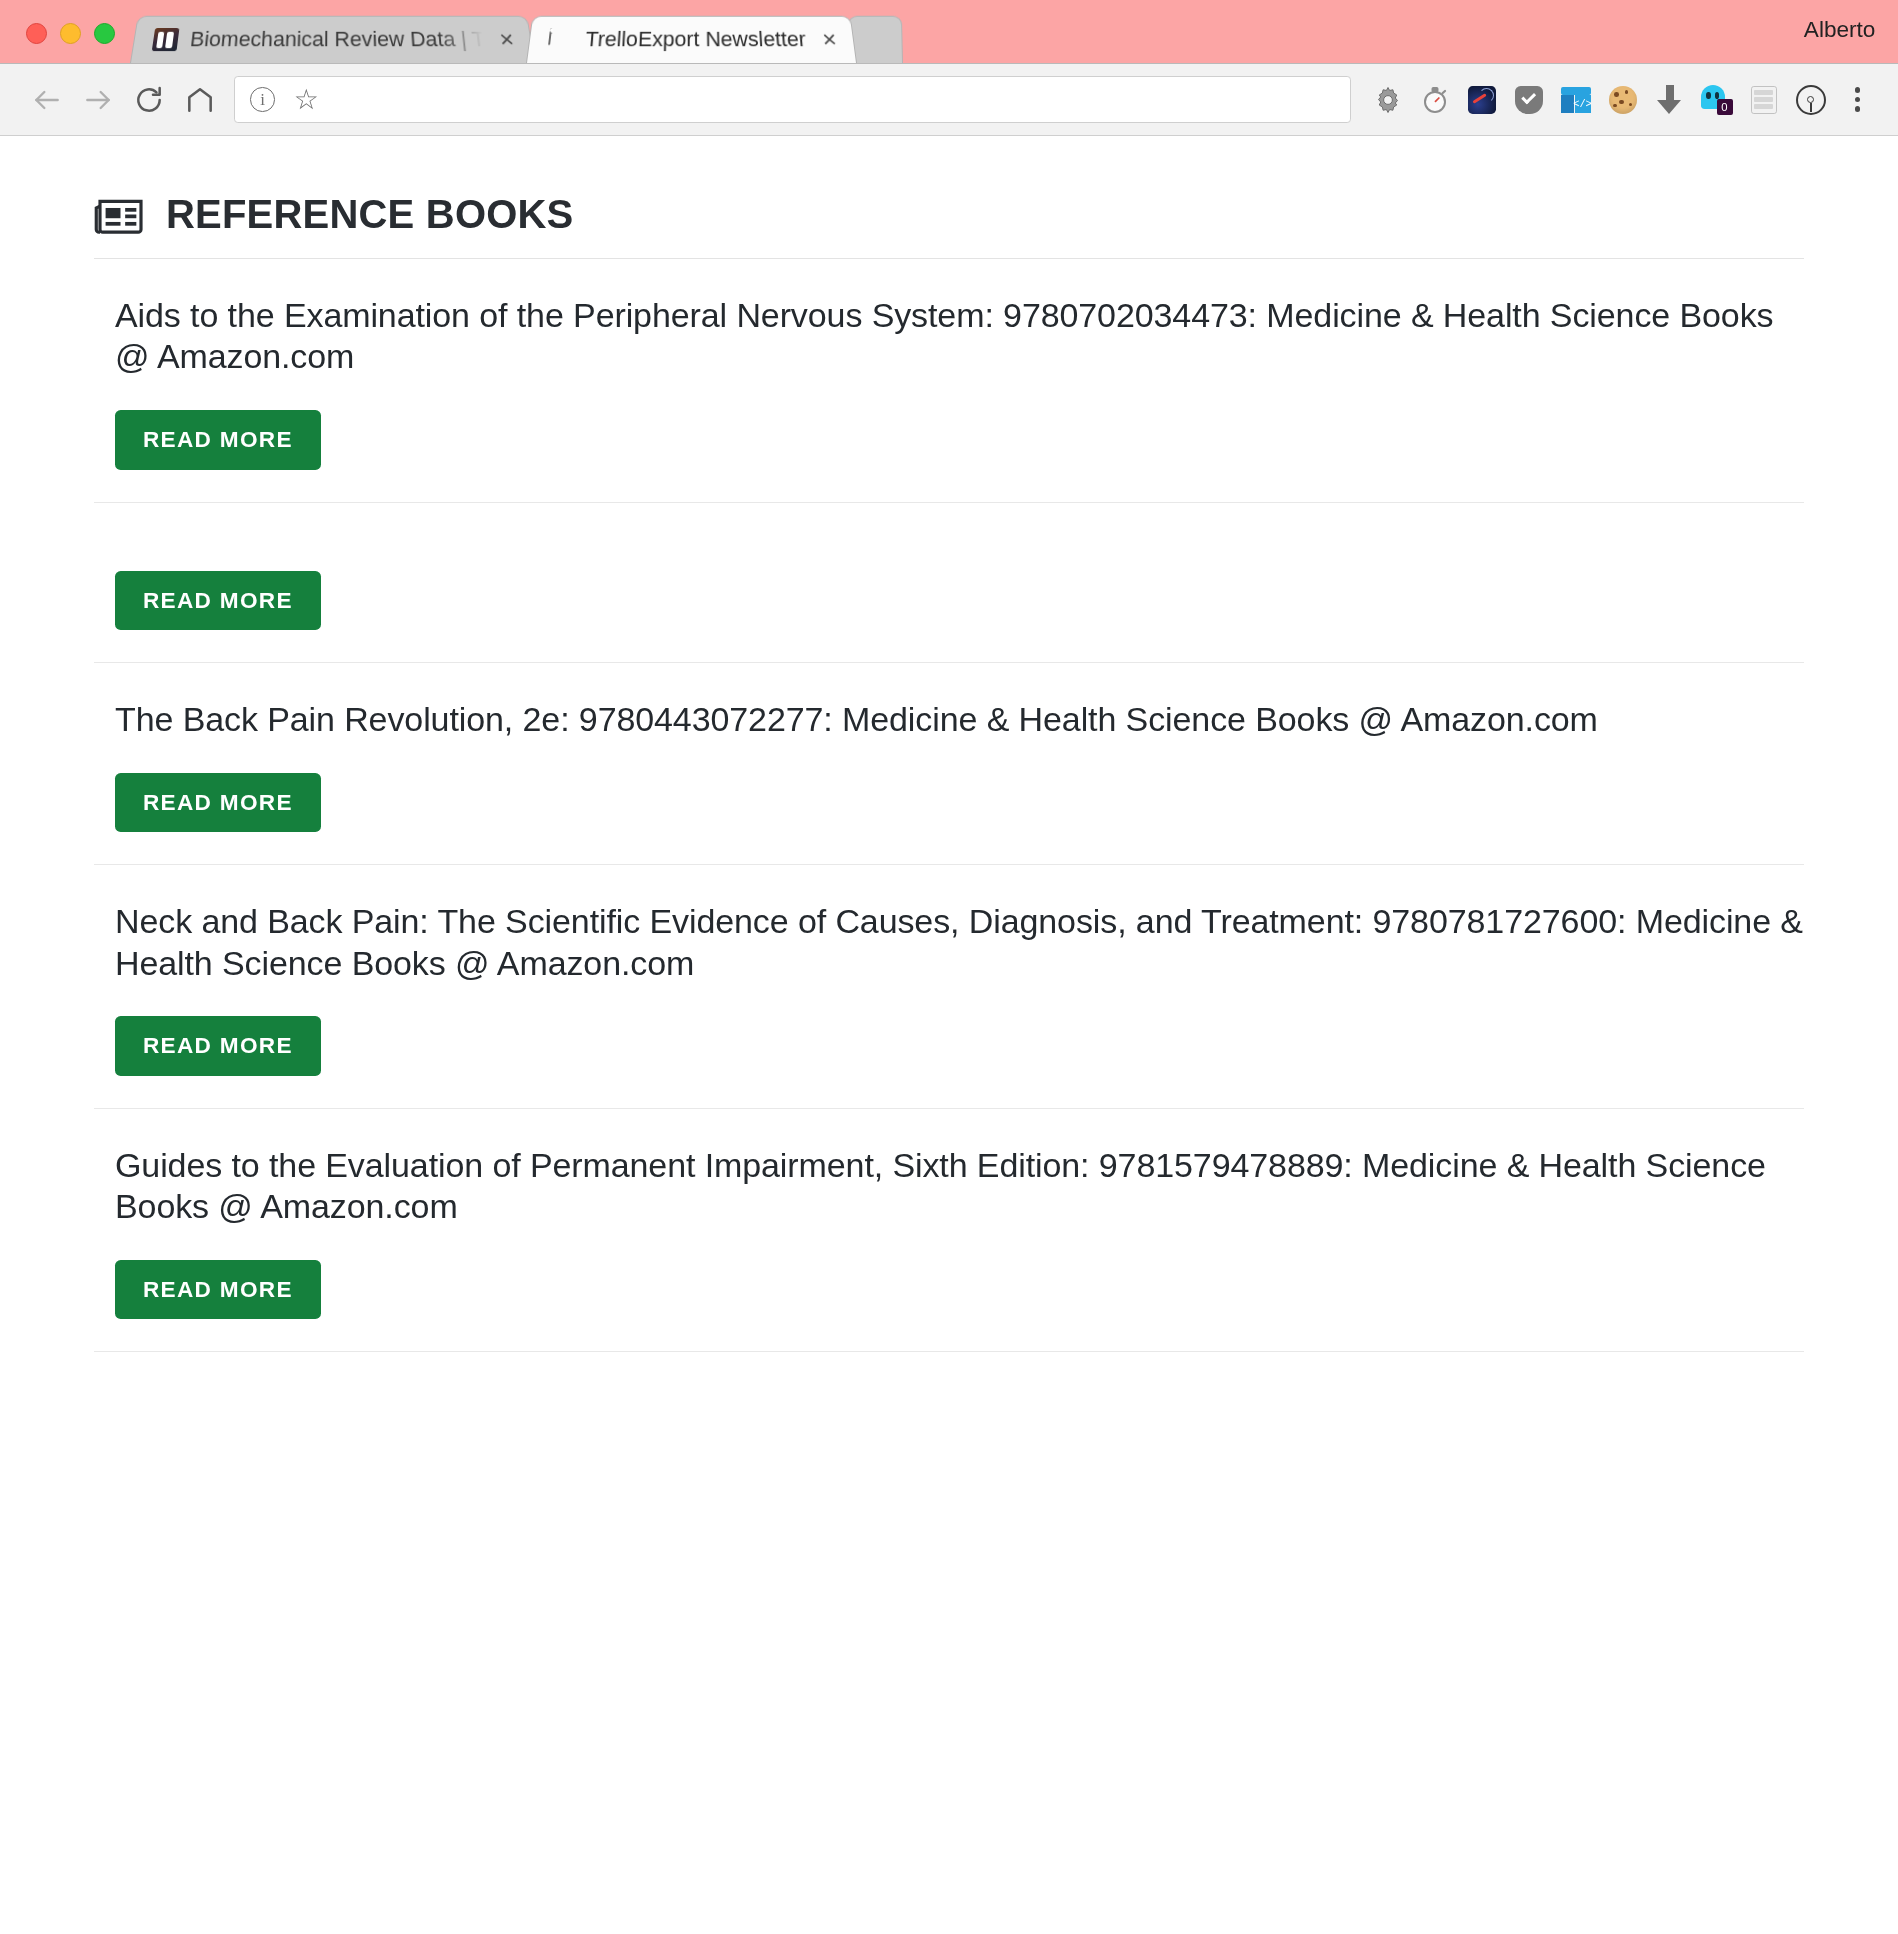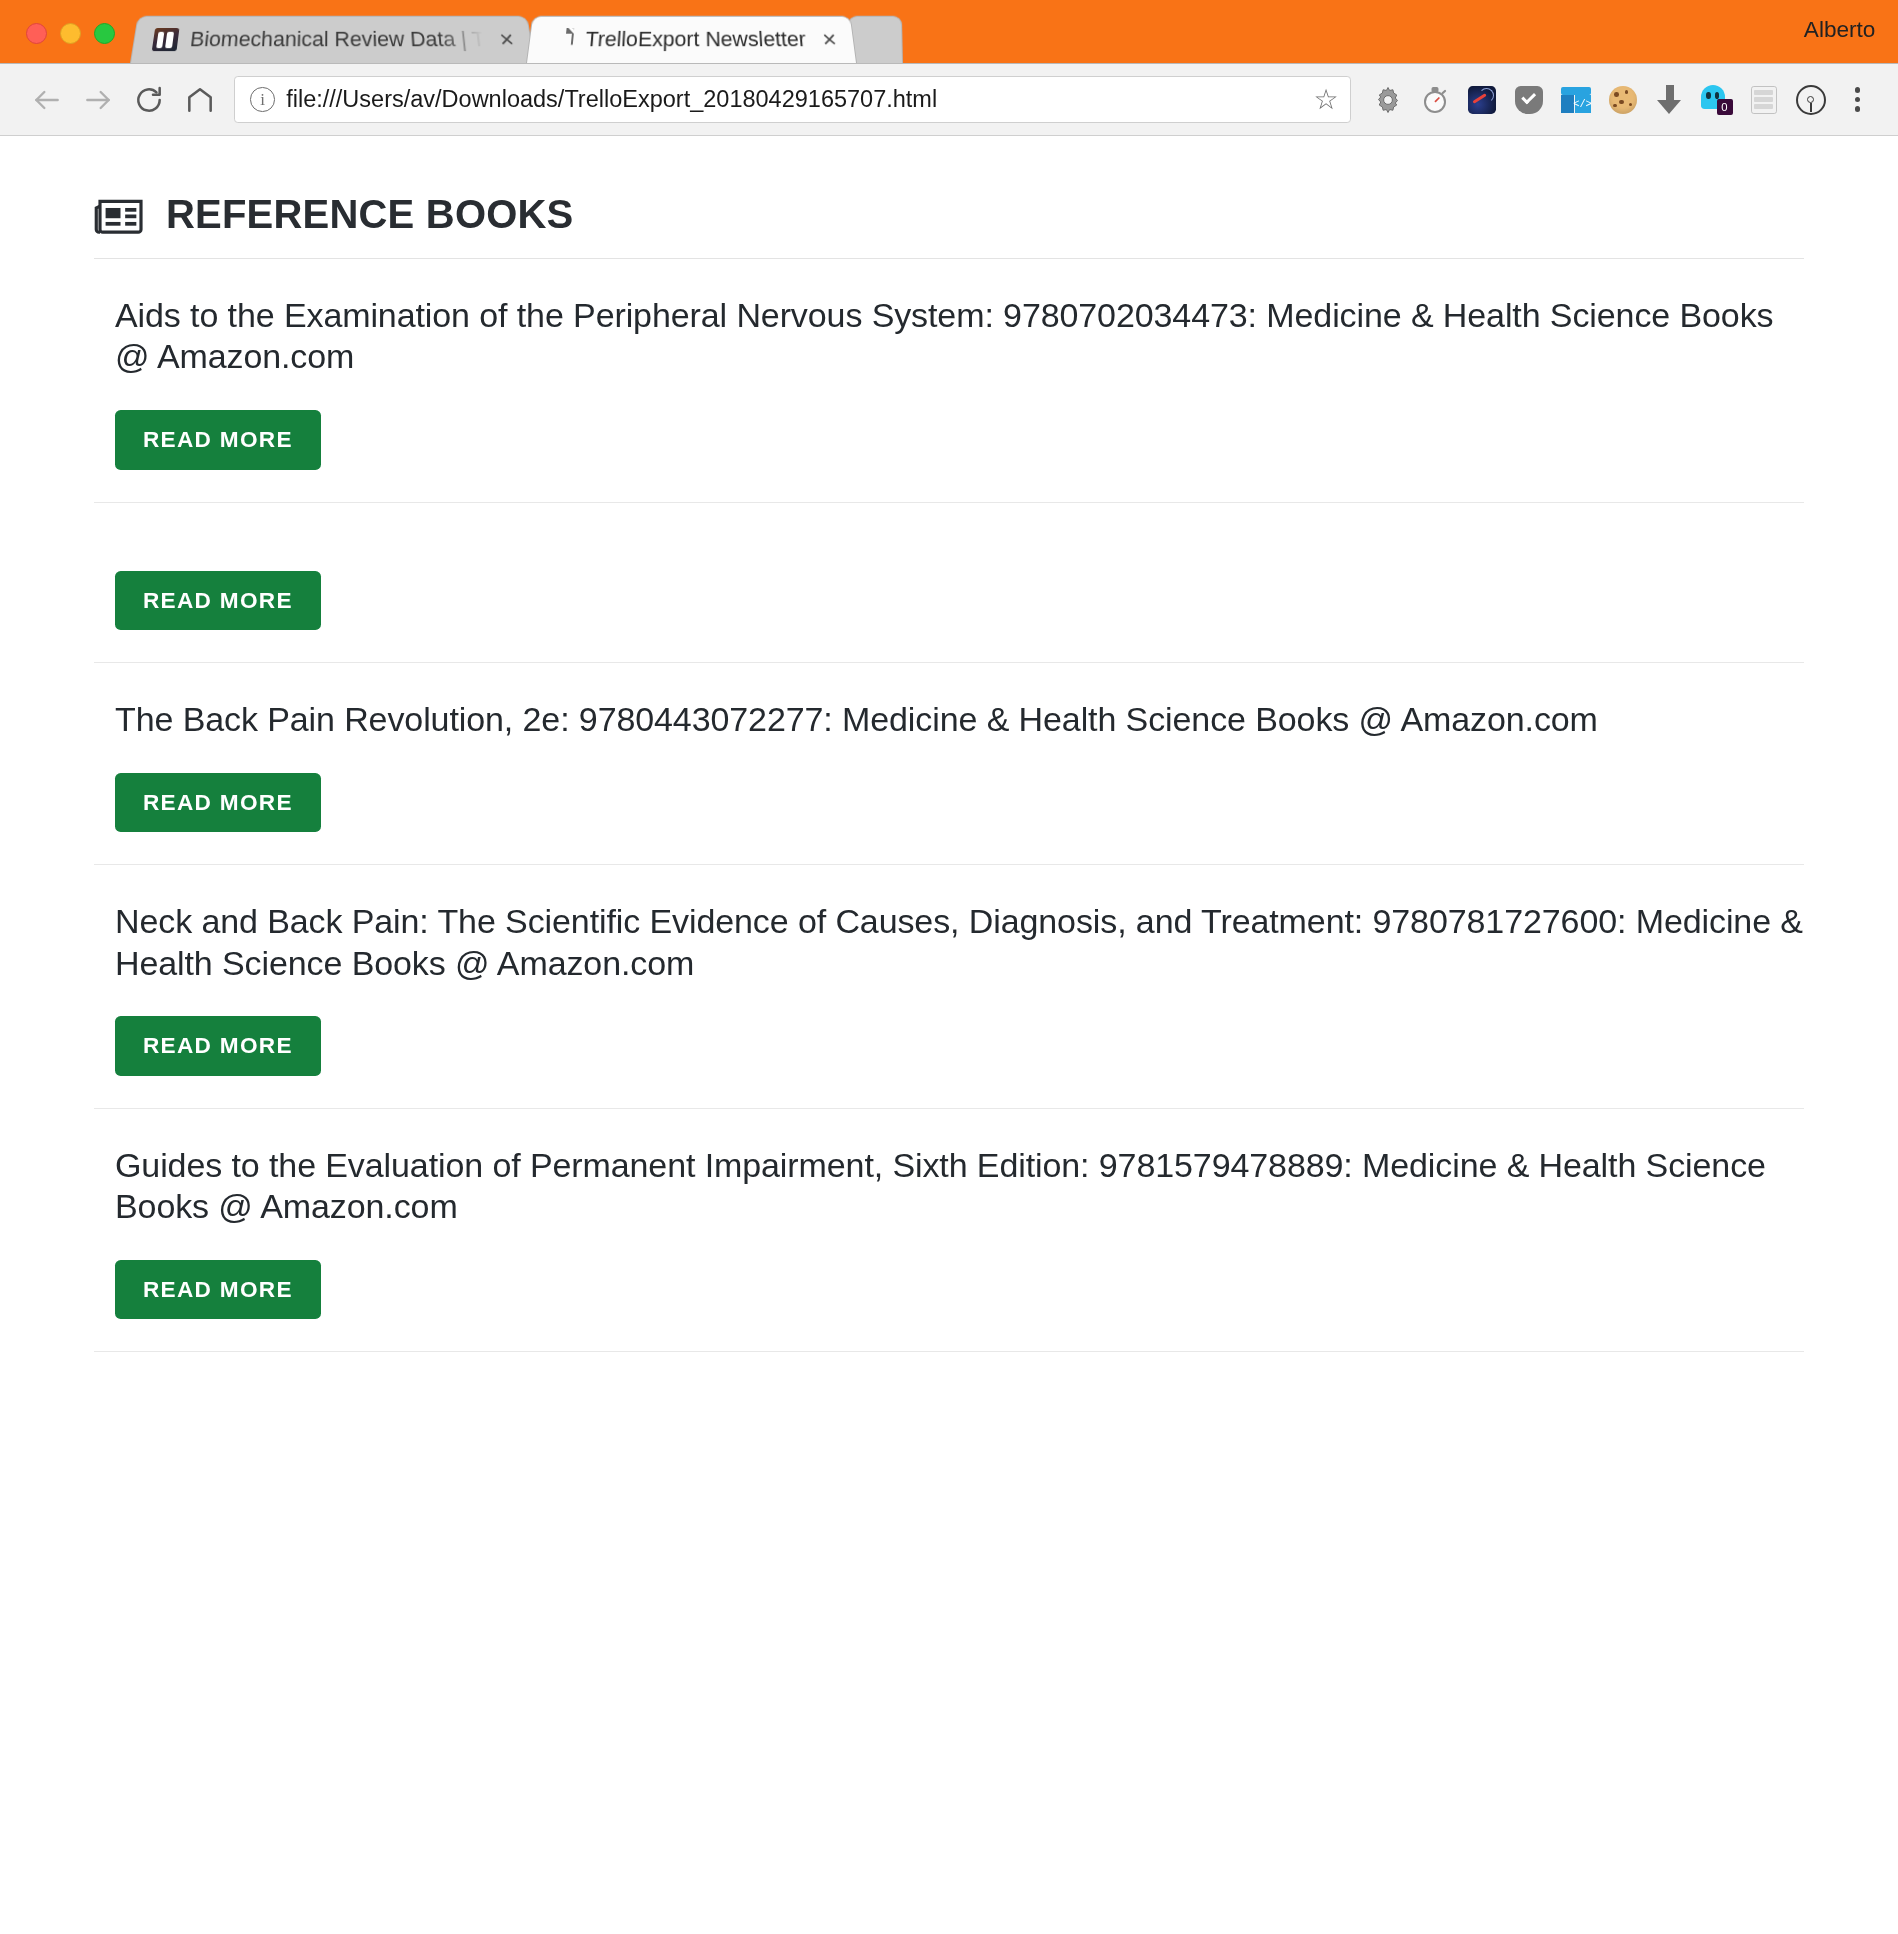--- a/index.html
+++ b/index.html
@@ -8,27 +8,26 @@
     font-family: "Liberation Sans", sans-serif;
     background: #ffffff;
     overflow: hidden;
   }
 
   
   .browser { width: 1898px; height: 1934px; display: flex; flex-direction: column; }
 
   .tabstrip {
     height: 64px;
-    background: #f97316;
+    background: #fca5a5;
     display: flex;
     align-items: flex-end;
     position: relative;
     flex: 0 0 64px;
     border-bottom: 0.9px solid #b9b9b9;
-    text-align: right;
   }
   .traffic { display: flex; align-items: center; gap: 13px; padding: 0 15px 19px 26px; }
   .light { width: 21px; height: 21px; border-radius: 50%; }
   .light.red { background: #ff5f57; border: 0.9px solid #e0443e; }
   .light.yellow { background: #febc2e; border: 0.9px solid #dea123; }
   .light.green { background: #28c840; border: 0.9px solid #1aab29; }
 
   .tab {
     height: 49px;
     display: flex;
@@ -297,21 +296,20 @@
       </svg>
     </div>
     <div class="nav-btn">
       <svg width="32" height="32" viewBox="0 0 24 24" fill="none" stroke="currentColor" stroke-width="1.9" stroke-linecap="round" stroke-linejoin="round">
         <path d="M4 20V10l8-6 8 6v10"></path>
       </svg>
     </div>
 
     <div class="omnibox">
       <span class="info-icon">i</span>
-      <span class="url-text">file:///Users/av/Downloads/TrelloExport_20180429165707.html</span>
       <span class="star-icon">☆</span>
     </div>
 
     <div class="ext-row">
       <div class="ext">
         <svg class="ico-gear" viewBox="0 0 24 24" fill="#9a9a9a" stroke="#6e6e6e" stroke-width="0.8">
           <path d="M12 8.5A3.5 3.5 0 1 0 12 15.5 3.5 3.5 0 1 0 12 8.5zM12 2l1.3 2.4 2.6-.6.6 2.6L19 8l-1.2 2.4 1.8 2-1.8 2L19 16l-2.5 1.6-.6 2.6-2.6-.6L12 22l-1.3-2.4-2.6.6-.6-2.6L5 16l1.2-2.4-1.8-2 1.8-2L5 8l2.5-1.6.6-2.6 2.6.6z"></path>
         </svg>
       </div>
       <div class="ext">

